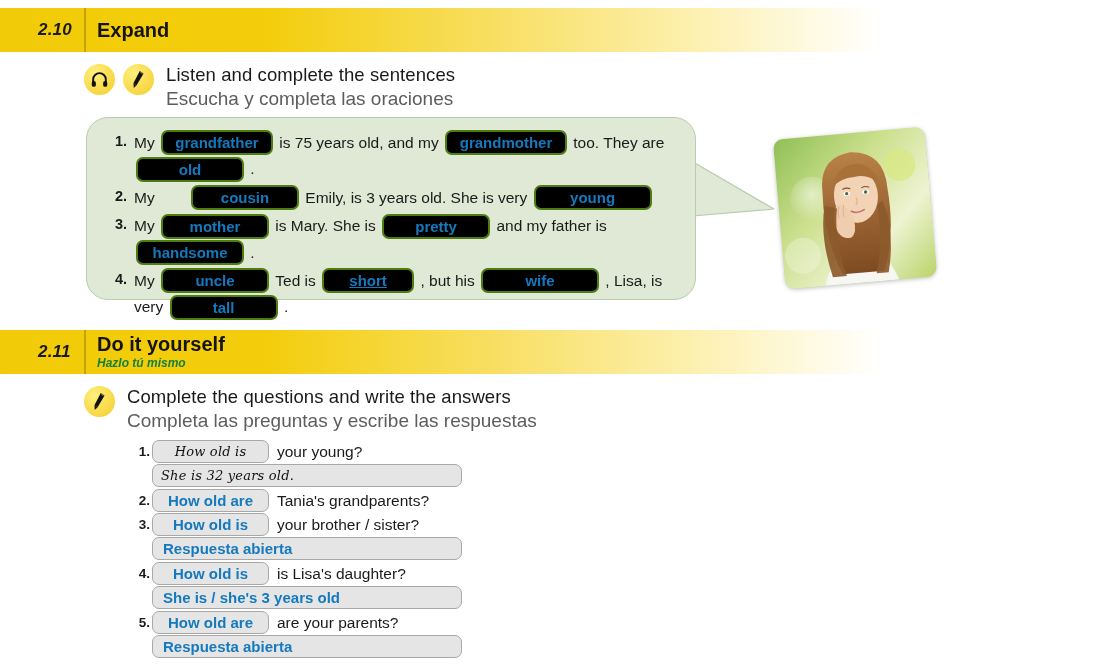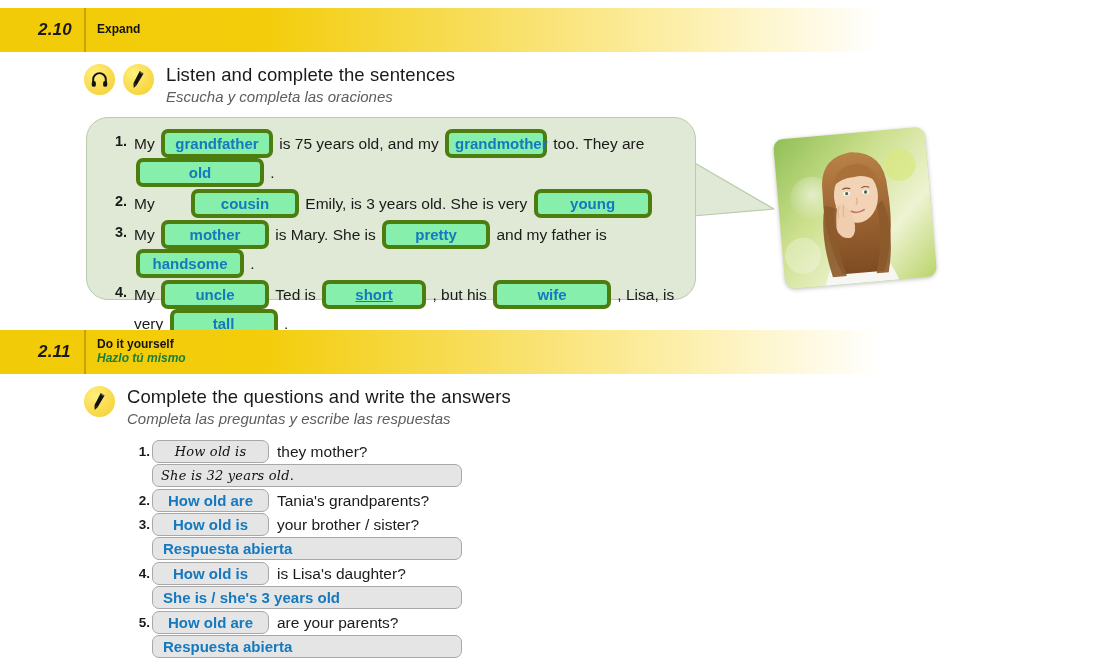--- a/index.html
+++ b/index.html
@@ -19,36 +19,36 @@
     position:absolute;left:38px;top:0;height:44px;display:flex;align-items:center;
     font-style:italic;font-weight:bold;font-size:17px;color:#1a1a1a;letter-spacing:.2px;
   }
   .sec-header .divider{
     position:absolute;left:84px;top:0;width:2px;height:44px;background:#c6a400;
   }
   .sec-header .titles{
     position:absolute;left:97px;top:0;height:44px;
     display:flex;flex-direction:column;justify-content:center;
   }
-  .sec-header .t-en{font-size:12px;font-weight:bold;color:#141414;line-height:1.12;}
+  .sec-header .t-en{font-size:20px;font-weight:bold;color:#141414;line-height:1.12;}
   .sec-header .t-es{font-size:12px;font-style:italic;font-weight:bold;color:#15803d;line-height:1.15;margin-top:1px;}
 
   #header-210{top:8px;}
   #header-211{top:330px;}
 
   
   .instr{position:absolute;display:flex;align-items:flex-start;}
   .icon-circle{
     width:31px;height:31px;border-radius:50%;
     background:radial-gradient(circle at 35% 30%,#fff07e 0%,#f9db4e 55%,#f2cf2e 100%);
     display:flex;align-items:center;justify-content:center;flex:0 0 auto;
   }
   .instr-text{margin-left:12px;}
   .instr-en{font-size:18.5px;color:#1a1a1a;line-height:1.18;letter-spacing:.1px;}
-  .instr-es{font-size:15px;font-style:italic;color:#5d5d5d;line-height:1.2;margin-top:2px;}
+  .instr-es{font-size:19px;color:#5d5d5d;line-height:1.2;margin-top:2px;}
 
   #instr-210{left:84px;top:64px;}
   #instr-210 .icon-circle + .icon-circle{margin-left:8px;}
   #instr-211{left:84px;top:386px;}
 
   
   #bubble-wrap{position:absolute;left:86px;top:117px;width:690px;height:185px;}
   #bubble-tail{position:absolute;left:0;top:0;width:690px;height:185px;}
   #bubble-body{
     position:absolute;left:0;top:0;width:610px;height:183px;
@@ -60,35 +60,35 @@
   .q .n{
     width:22px;flex:0 0 auto;text-align:right;margin-right:7px;
     font-size:14.5px;font-weight:bold;color:#1a1a1a;padding-top:4px;
   }
   .q .body{font-size:15.5px;color:#1a1a1a;line-height:25px;}
   .q .body span.txt{vertical-align:middle;}
 
   
   .blank{
     display:inline-block;vertical-align:middle;
-    background:#86efac;border:4px solid #4d7c0f;border-radius:7px;
+    background:#000000;border:2px solid #4d7c0f;border-radius:7px;
     color:#1479be;font-weight:bold;font-size:15px;
     text-align:center;line-height:17px;padding:2px 6px;margin:0 2px;
     box-sizing:border-box;
   }
   .w-grandfather{width:112px;}
-  .w-grandmother{width:102px;}
-  .w-old{width:128px;}
+  .w-grandmother{width:122px;}
+  .w-old{width:108px;}
   .w-cousin{width:108px;margin-left:32px;}
   .w-young{width:118px;}
   .w-mother{width:108px;}
   .w-pretty{width:108px;}
   .w-handsome{width:108px;}
   .w-uncle{width:108px;}
-  .w-short{width:104px;text-decoration:underline;}
+  .w-short{width:92px;text-decoration:underline;}
   .w-wife{width:118px;}
   .w-tall{width:108px;}
 
   
   #photo{
     position:absolute;left:779px;top:133px;width:152px;height:150px;
     transform:rotate(-5deg);border-radius:10px;overflow:hidden;
     box-shadow:0 1px 4px rgba(0,0,0,.25);background:#cfdf9a;
   }
   #photo svg{display:block;width:100%;height:100%;}
@@ -283,21 +283,21 @@
     <div class="instr-en">Complete the questions and write the answers</div>
     <div class="instr-es">Completa las preguntas y escribe las respuestas</div>
   </div>
 </div>
 
 <div id="ex211">
 
   <div class="row">
     <div class="n">1.</div>
     <span class="fld q-fld hand">How old is</span>
-    <span class="tail-txt">they mother?</span>
+    <span class="tail-txt">your young?</span>
   </div>
   <div class="ans-row">
     <span class="fld a-fld hand">She is 32 years old.</span>
   </div>
 
   <div class="row">
     <div class="n">2.</div>
     <span class="fld q-fld">How old are</span>
     <span class="tail-txt">Tania's grandparents?</span>
   </div>

